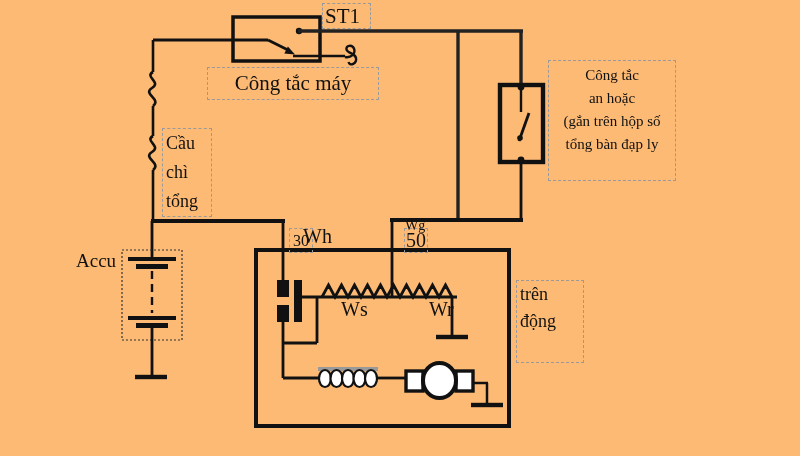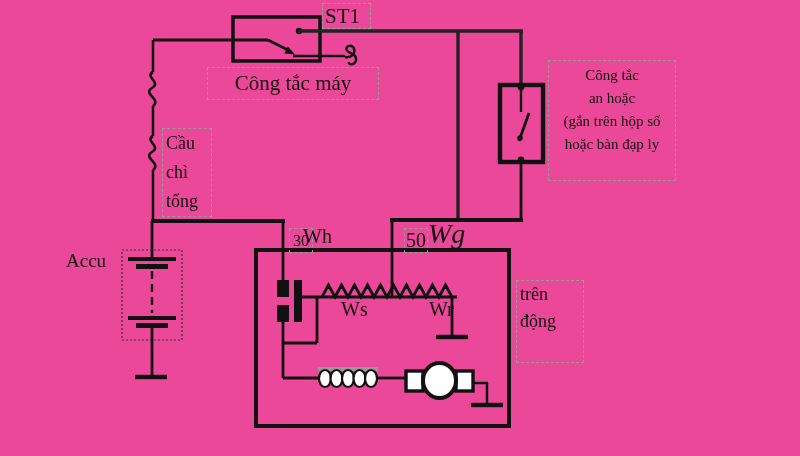--- a/index.html
+++ b/index.html
@@ -1,30 +1,30 @@
 <!DOCTYPE html>
 <html><head>
 <meta charset="utf-8">
 <style>
   html,body{margin:0;padding:0;background:#fff;}
-  #stage{position:relative;width:800px;height:456px;background:#ec4899;overflow:hidden;
+  #stage{position:relative;width:800px;height:456px;background:#fdba74;overflow:hidden;
          font-family:"Liberation Serif","DejaVu Serif",serif;color:#111;}
   #circuit-svg{position:absolute;left:0;top:0;}
   .lbl{position:absolute;white-space:nowrap;color:#111;}
   .lbl-box{border:1px dashed #9a9a9a;}
   .ctr{text-align:center;}
   #lbl-st1{left:322px;top:3px;width:45px;height:24px;font-size:21px;line-height:24px;padding-left:2px;}
   #lbl-ign{left:207px;top:67px;width:170px;height:31px;font-size:21px;line-height:31px;}
   #lbl-fuse{left:162px;top:128px;width:45px;height:87px;font-size:18px;line-height:29px;padding-left:3px;}
-  #lbl-accu{left:66px;top:250px;font-size:19px;}
+  #lbl-accu{left:76px;top:250px;font-size:19px;}
   #lbl-safety{left:548px;top:60px;width:126px;height:116px;font-size:15px;line-height:23px;padding-top:3px;}
   #lbl-30{left:289px;top:228px;width:22px;height:23px;font-size:16px;line-height:23px;}
   #lbl-wh{left:303px;top:225px;font-size:20px;}
   #lbl-50{left:404px;top:228px;width:22px;height:23px;font-size:20px;line-height:23px;}
-  #lbl-wg{left:428px;top:218px;font-size:28px;font-style:italic;}
+  #lbl-wg{left:405px;top:218px;font-size:14px;}
   #lbl-ws{left:341px;top:298px;font-size:20px;}
   #lbl-wr{left:429px;top:298px;font-size:20px;text-align:right;}
   #lbl-starter{left:516px;top:280px;width:63px;height:81px;font-size:18px;line-height:27px;padding-left:3px;}
 </style>
 </head>
 <body>
 
 <div id="stage">
 
   <svg id="circuit-svg" width="800" height="456" viewBox="0 0 800 456">
@@ -143,21 +143,21 @@
   </div>
 
   <div class="lbl lbl-box ctr" id="lbl-ign">Công tắc máy</div>
 
   <div class="lbl" id="lbl-accu">Accu</div>
 
   <div class="lbl lbl-box ctr" id="lbl-safety">
     <div>Công tắc</div>
     <div>an hoặc</div>
     <div>(gắn trên hộp số</div>
-    <div>hoặc bàn đạp ly</div>
+    <div>tổng bàn đạp ly</div>
   </div>
 
   <div class="lbl lbl-box ctr" id="lbl-30">30</div>
   <div class="lbl" id="lbl-wh">Wh</div>
 
   <div class="lbl lbl-box ctr" id="lbl-50">50</div>
   <div class="lbl" id="lbl-wg">Wg</div>
 
   <div class="lbl" id="lbl-ws">Ws</div>
   <div class="lbl" id="lbl-wr">Wr</div>

